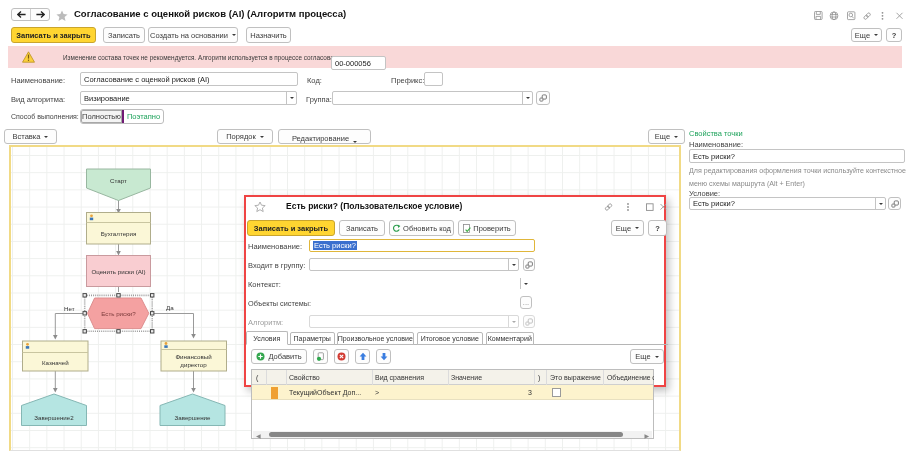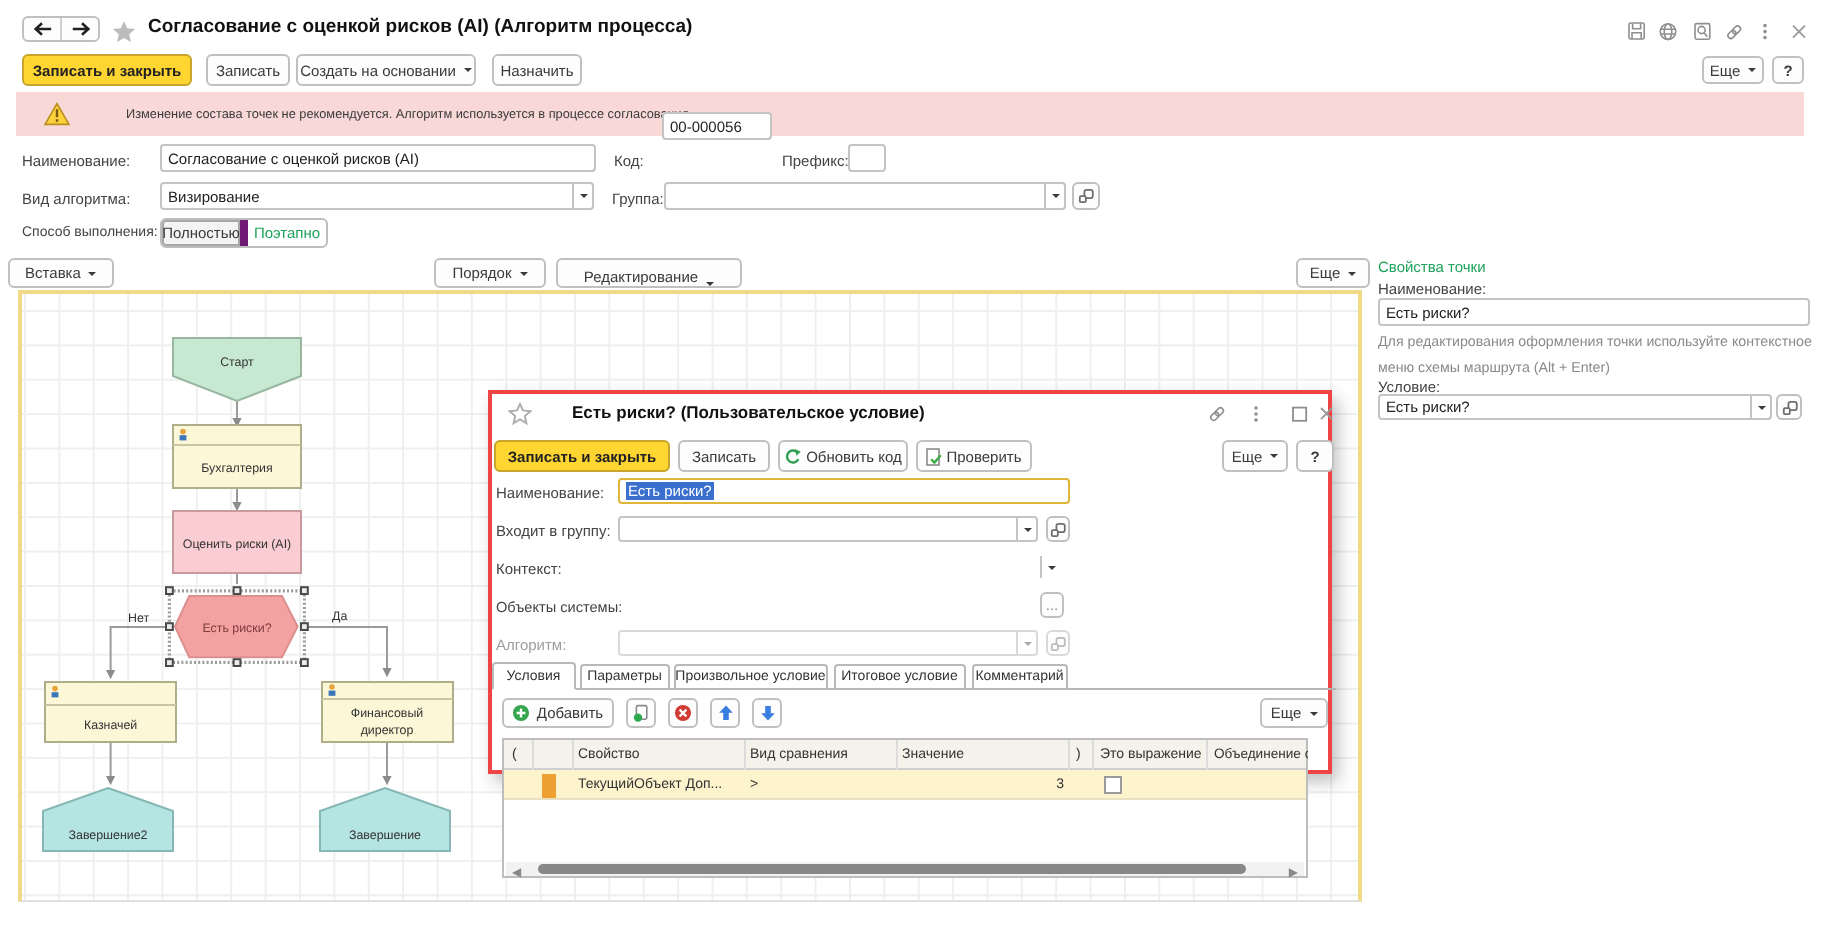--- a/index.html
+++ b/index.html
@@ -100,21 +100,21 @@
   </div>
 <div class="btn" style="left:536px;top:91px;width:14px;height:14px;">
   <svg width="8" height="8" viewBox="0 0 8 8">
       <rect x="3.2" y="0.9" width="4.2" height="4.2" rx="1.1" fill="none" stroke="#6e6e6e" stroke-width="0.9"></rect>
       <rect x="0.9" y="4.1" width="3" height="3" rx="0.6" fill="#fff" stroke="#6e6e6e" stroke-width="0.9"></rect>
     </svg>
 </div>
 
 <div class="lbl" style="left:11px;top:113px;font-size:7px;">Способ выполнения:</div>
 <div class="abs" style="left:80px;top:109px;width:84px;height:15px;border:1px solid #bdbdbd;border-radius:3px;display:flex;background:#fff;">
-  <div style="flex:0 0 43px;display:flex;align-items:center;justify-content:center;border-right:4px solid #701a75;background:#f4f4f4;font-size:7.5px;color:#3a3a3a;border-radius:2px 0 0 2px;box-shadow:inset 0 0 0 1px #a8a8a8;">Полностью</div>
+  <div style="flex:0 0 43px;display:flex;align-items:center;justify-content:center;border-right:2px solid #701a75;background:#f4f4f4;font-size:7.5px;color:#3a3a3a;border-radius:2px 0 0 2px;box-shadow:inset 0 0 0 1px #a8a8a8;">Полностью</div>
   <div style="flex:1;display:flex;align-items:center;justify-content:center;font-size:7.5px;color:#1fa35c;">Поэтапно</div>
 </div>
 
 <div class="btn" style="left:4px;top:129px;width:53px;height:15px;">Вставка <span class="caret"></span></div>
 <div class="btn" style="left:62px;top:129px;width:150px;height:15px;margin-top:40px;">Выравнивание и размер <span class="caret"></span></div>
 <div class="btn" style="left:217px;top:129px;width:56px;height:15px;">Порядок <span class="caret"></span></div>
 <div class="btn" style="left:278px;top:129px;width:93px;height:15px;align-items:flex-end;">Редактирование <span class="caret"></span></div>
 <div class="btn" style="left:648px;top:129px;width:37px;height:15px;">Еще <span class="caret"></span></div>
 
 <div class="abs" id="canvas" style="left:9px;top:145px;width:672px;height:306px;border:2px solid #f1da85;border-bottom:1px solid #e0e0e0;background:#fff;

